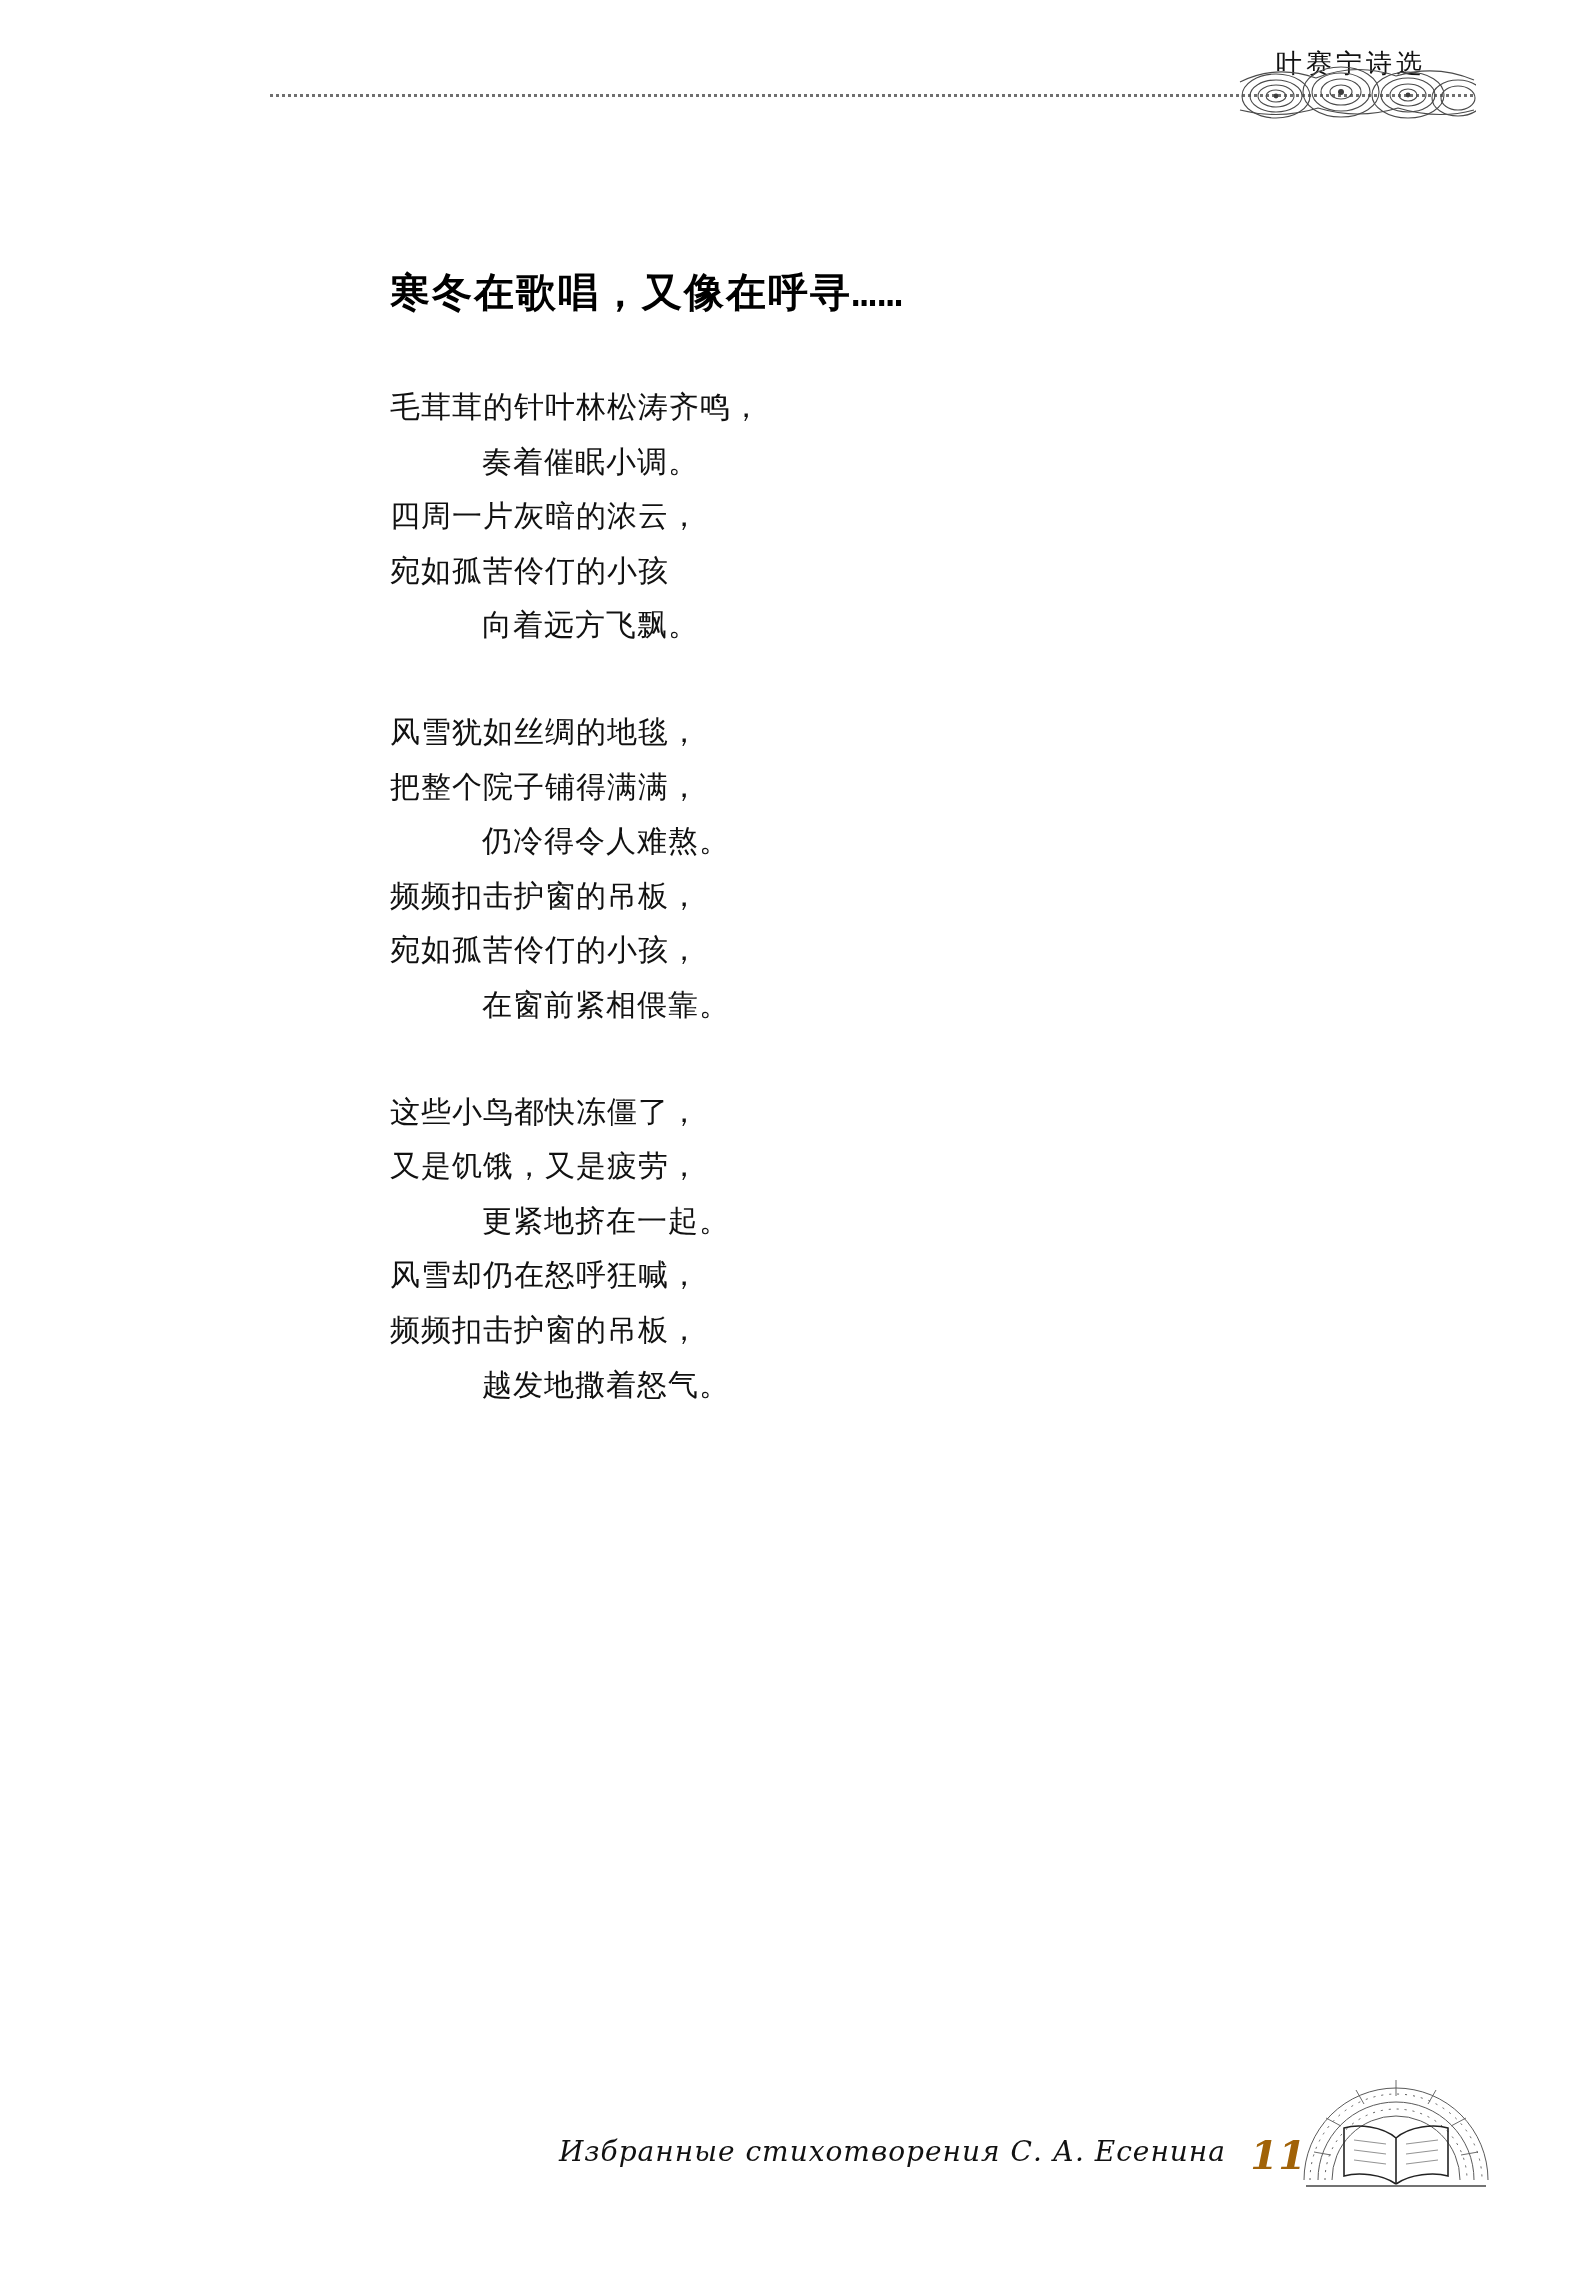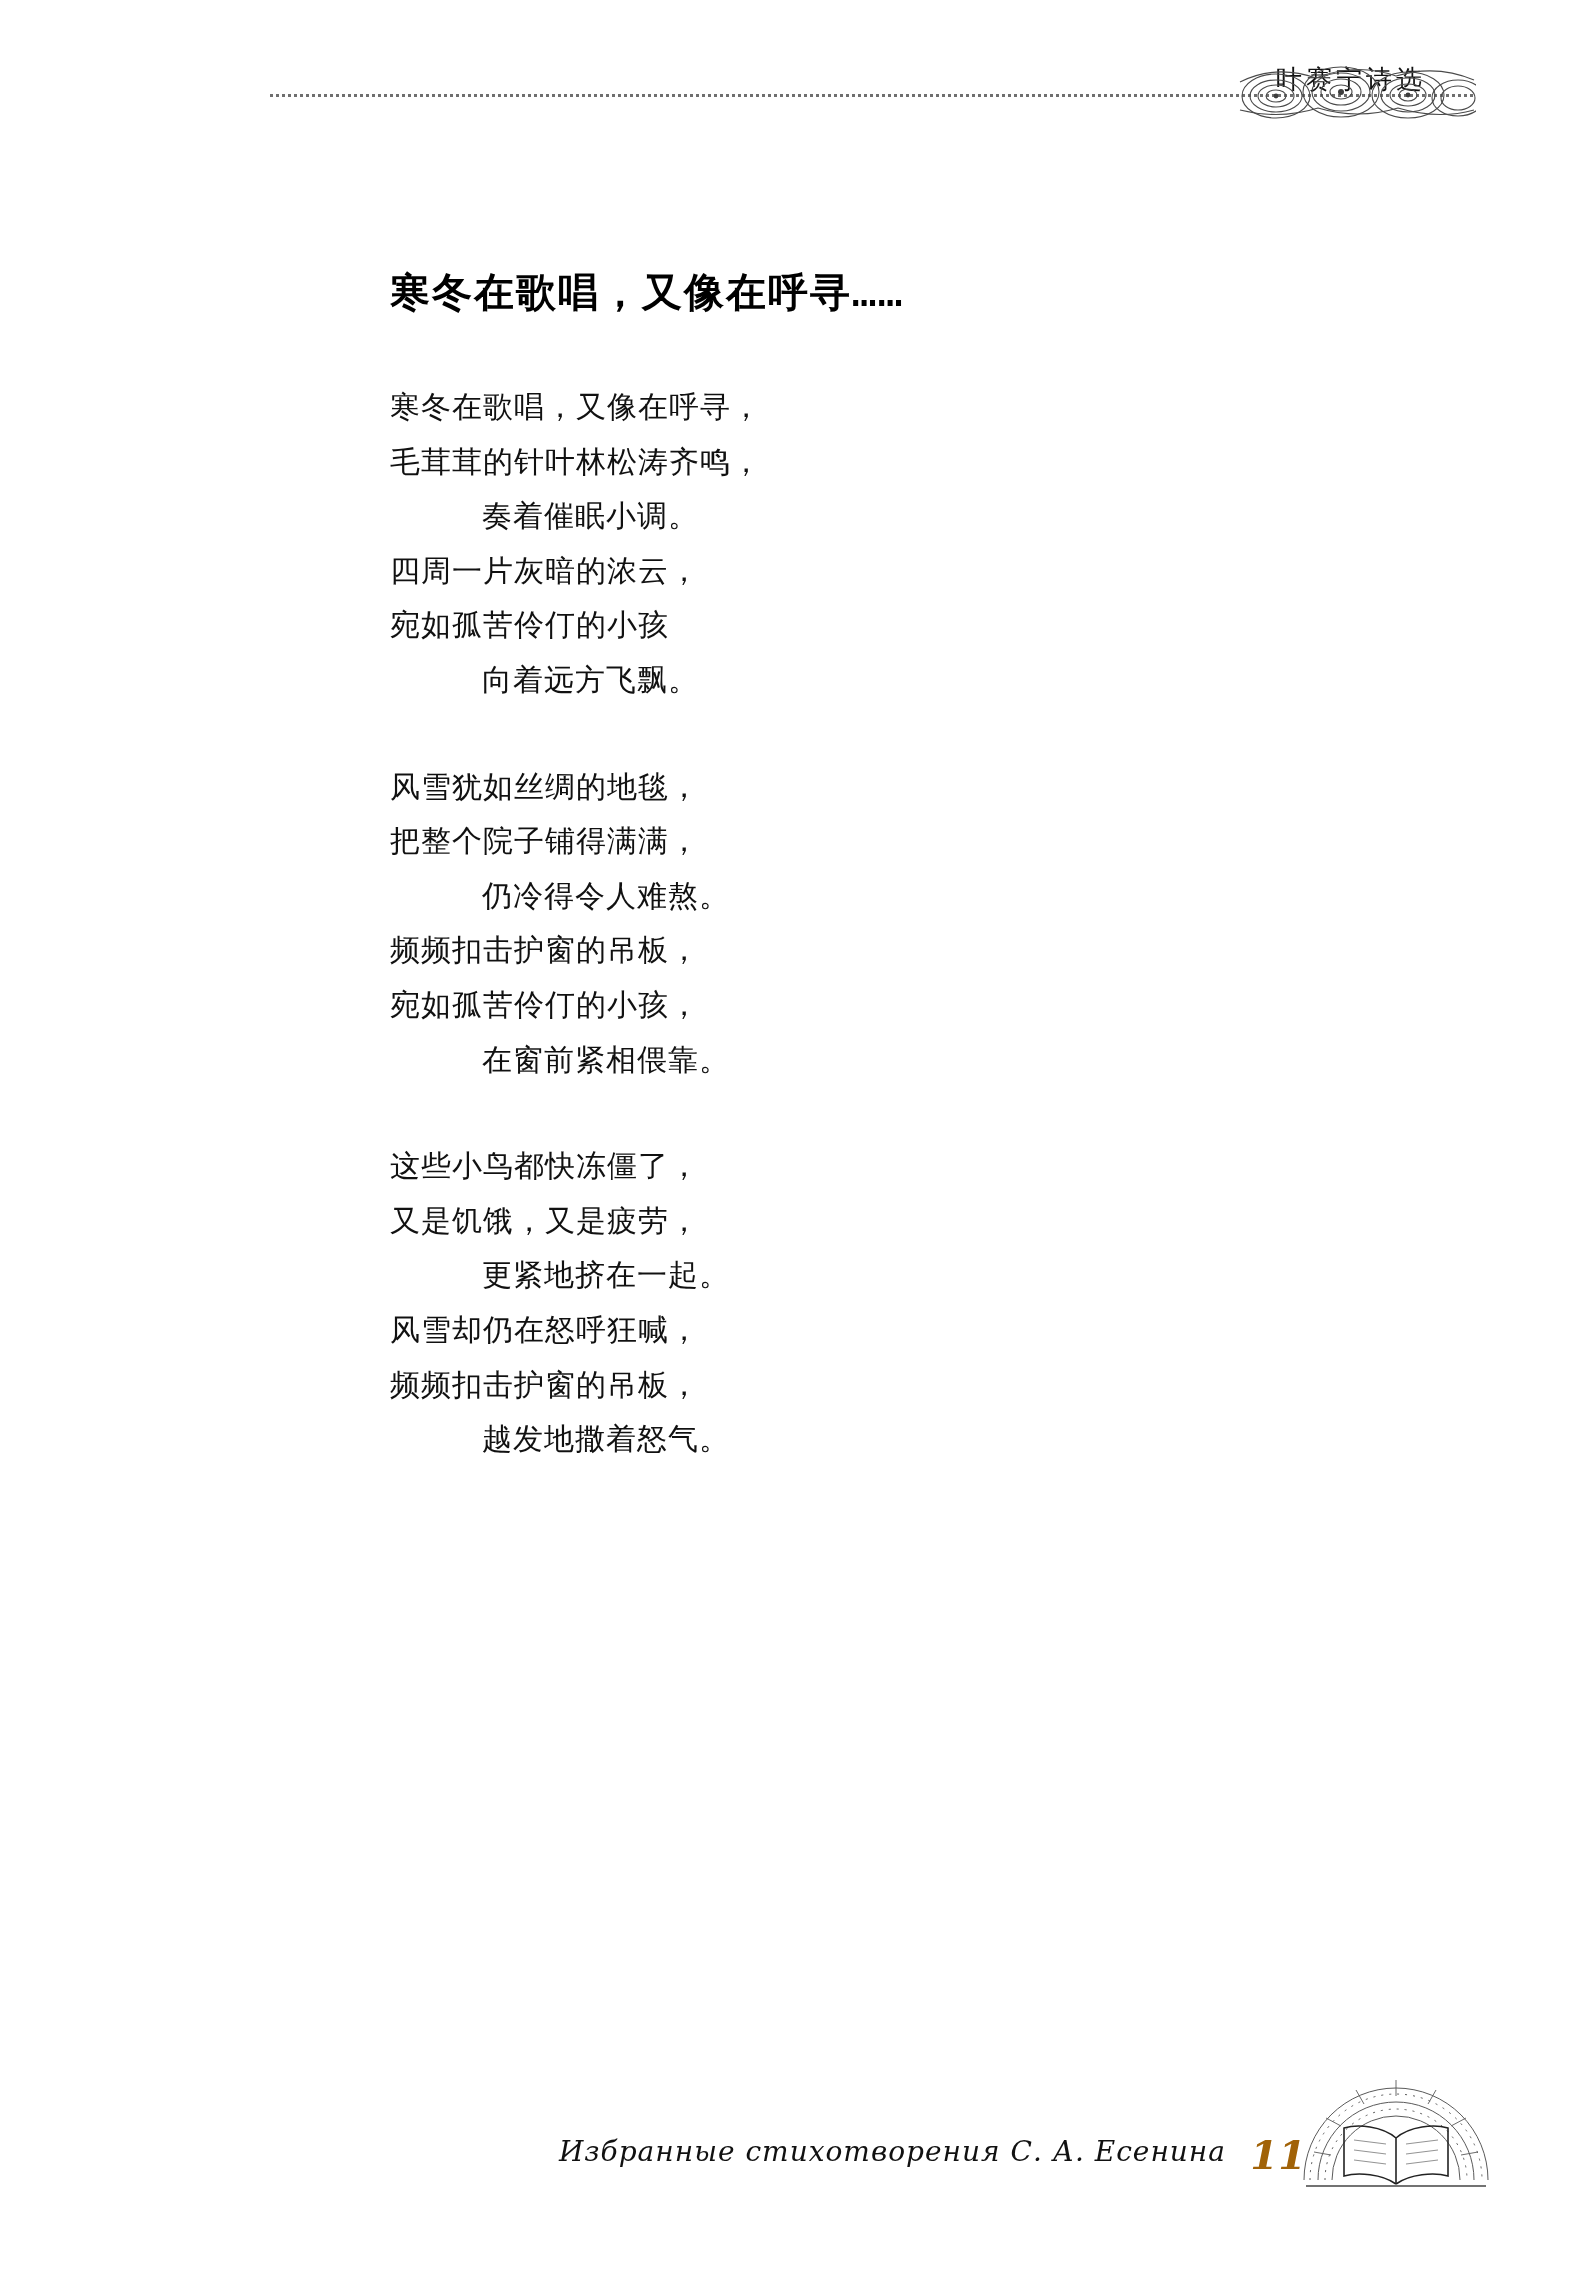--- a/index.html
+++ b/index.html
@@ -26,21 +26,20 @@
   }
   .header-title {
     position: absolute;
     right: 50px;
     top: 6px;
     font-size: 26px;
     letter-spacing: 4px;
     color: #111;
     font-family: "DejaVu Sans", sans-serif;
     white-space: nowrap;
-    margin-top: 16px;
   }
   .header-rule {
     position: absolute;
     left: 0;
     right: 0;
     top: 54px;
     height: 3px;
     background: repeating-linear-gradient(
         to right,
         #6f6f6f 0px, #6f6f6f 3px,
@@ -155,21 +154,20 @@
         <circle cx="172" cy="33" r="2.4"></circle>
       </g>
     </svg>
   </div>
 </div>
 
 <div class="poem">
   <h1 class="poem-title">寒冬在歌唱，又像在呼寻……</h1>
 
   <div class="stanza">
-    <div class="line">寒冬在歌唱，又像在呼寻，</div>
     <div class="line">毛茸茸的针叶林松涛齐鸣，</div>
     <div class="line indent">奏着催眠小调。</div>
     <div class="line">四周一片灰暗的浓云，</div>
     <div class="line">宛如孤苦伶仃的小孩</div>
     <div class="line indent">向着远方飞飘。</div>
   </div>
 
   <div class="stanza">
     <div class="line">风雪犹如丝绸的地毯，</div>
     <div class="line">把整个院子铺得满满，</div>

